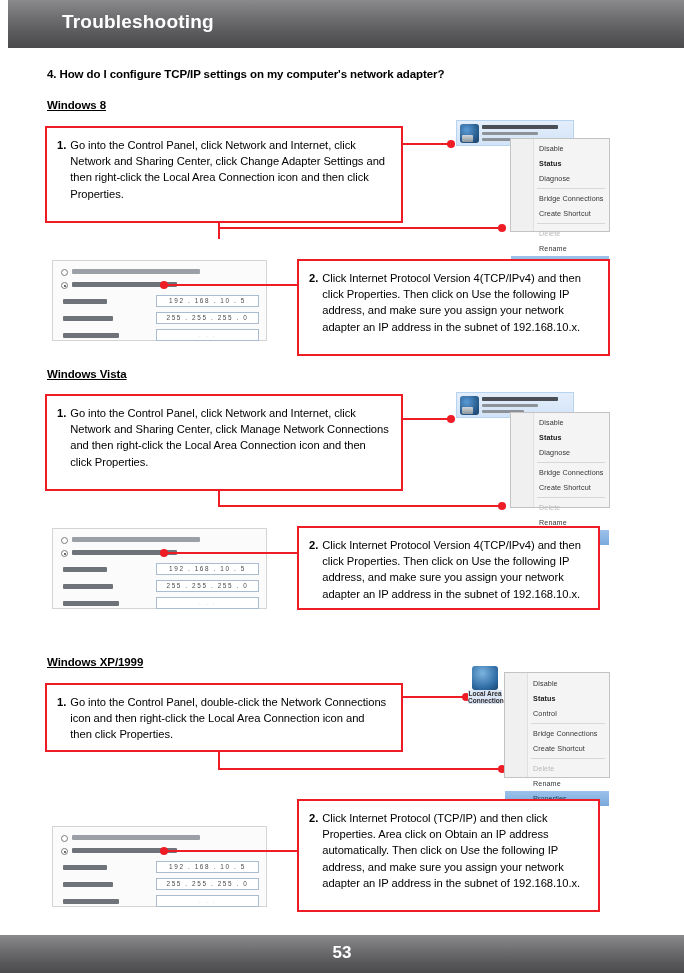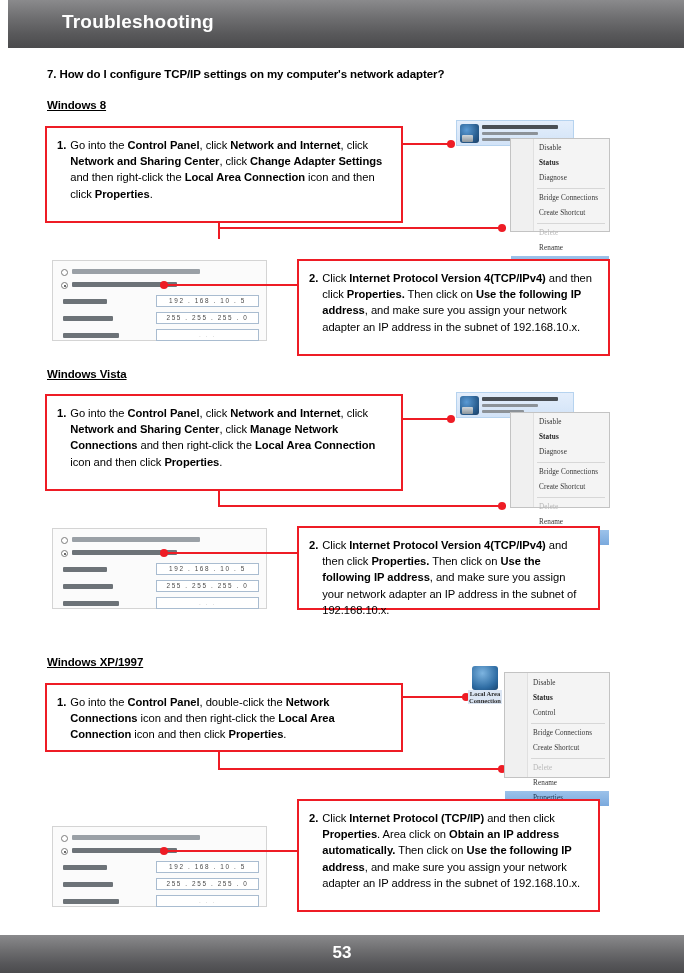--- a/index.html
+++ b/index.html
@@ -80,42 +80,42 @@
     display: flex;
   }
   .step-num {
     font-weight: bold;
     flex: 0 0 auto;
     padding-right: 4px;
   }
   .step-text {
     flex: 1 1 auto;
   }
-  .step-text b { font-weight: bold; }
+  .step-text b { font-weight: normal; }
 
   
   .rline-h {
     position: absolute;
     height: 2px;
     background: #ee1c25;
   }
   .rline-v {
     position: absolute;
     width: 2px;
     background: #ee1c25;
   }
   .rdot {
     position: absolute;
     width: 8px; height: 8px;
     border-radius: 50%;
     background: #ee1c25;
   }
 
   
-  .ctx-wrap { position: absolute; font-family: Liberation Serif, serif; }
+  .ctx-wrap { position: absolute; }
   .lac-item {
     position: absolute;
     left: 0; top: 0;
     width: 118px; height: 26px;
     background: linear-gradient(to bottom, #e4eefb, #d2e3f7);
     border: 1px solid #b6d3ef;
     box-sizing: border-box;
     filter: blur(0.7px);
   }
   .lac-icon {
@@ -246,21 +246,21 @@
   }
   .ip-field.empty .octets { color: #c9c9c9; }
 </style>
 </head>
 <body>
 
 <div class="topbar">
   <div class="topbar-title">Troubleshooting</div>
 </div>
 
-<div class="question">7. How do I configure TCP/IP settings on my computer's network adapter?</div>
+<div class="question">4. How do I configure TCP/IP settings on my computer's network adapter?</div>
 
 <div class="os-heading" style="left:47px; top:99px;">Windows 8</div>
 
 <div class="callout" style="left:45px; top:126px; width:358px; height:97px;">
   <div class="callout-inner">
     <div class="step-row">
       <span class="step-num">1.</span>
       <span class="step-text"><span>Go into the </span><b>Control Panel</b><span>, click </span><b>Network and Internet</b><span>, click </span><b>Network and Sharing Center</b><span>, click </span><b>Change Adapter Settings</b><span> and then right-click the </span><b>Local Area Connection</b><span> icon and then click </span><b>Properties</b><span>.</span></span>
     </div>
   </div>
@@ -390,21 +390,21 @@
 
 <div class="callout" style="left:297px; top:526px; width:303px; height:84px;">
   <div class="callout-inner">
     <div class="step-row">
       <span class="step-num">2.</span>
       <span class="step-text"><span>Click </span><b>Internet Protocol Version 4(TCP/IPv4)</b><span> and then click </span><b>Properties.</b><span> Then click on </span><b>Use the following IP address</b><span>, and make sure you assign your network adapter an IP address in the subnet of 192.168.10.x.</span></span>
     </div>
   </div>
 </div>
 
-<div class="os-heading" style="left:47px; top:656px;">Windows XP/1997</div>
+<div class="os-heading" style="left:47px; top:656px;">Windows XP/1999</div>
 
 <div class="callout" style="left:45px; top:683px; width:358px; height:69px;">
   <div class="callout-inner">
     <div class="step-row">
       <span class="step-num">1.</span>
       <span class="step-text"><span>Go into the </span><b>Control Panel</b><span>, double-click the </span><b>Network Connections</b><span> icon and then right-click the </span><b>Local Area Connection</b><span> icon and then click </span><b>Properties</b><span>.</span></span>
     </div>
   </div>
 </div>
 <div class="rline-h" style="left:403px; top:696px; width:65px;"></div>

